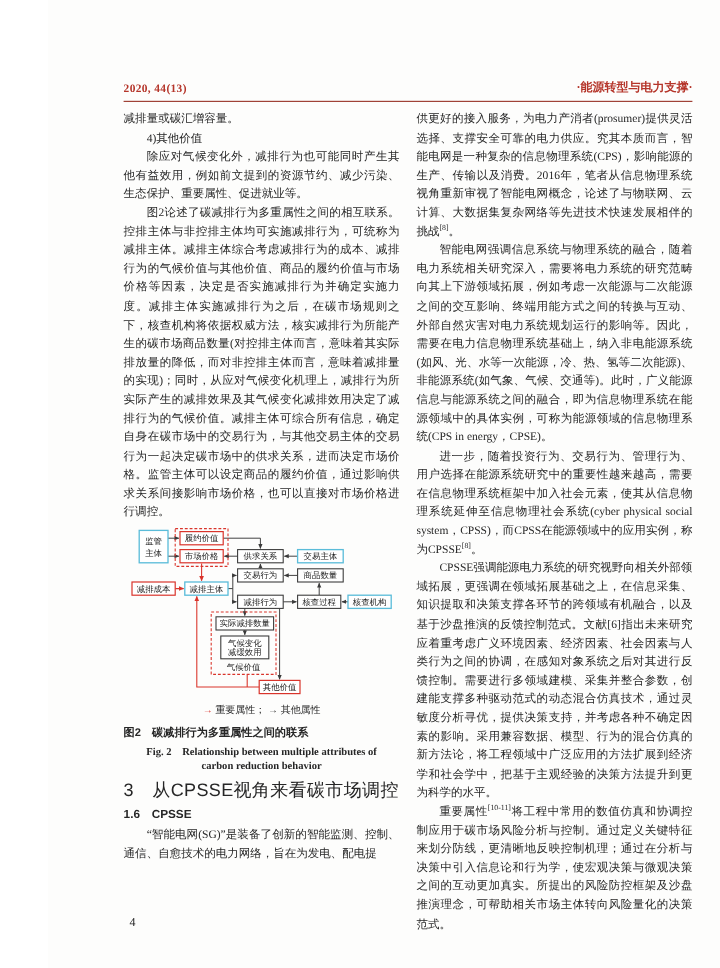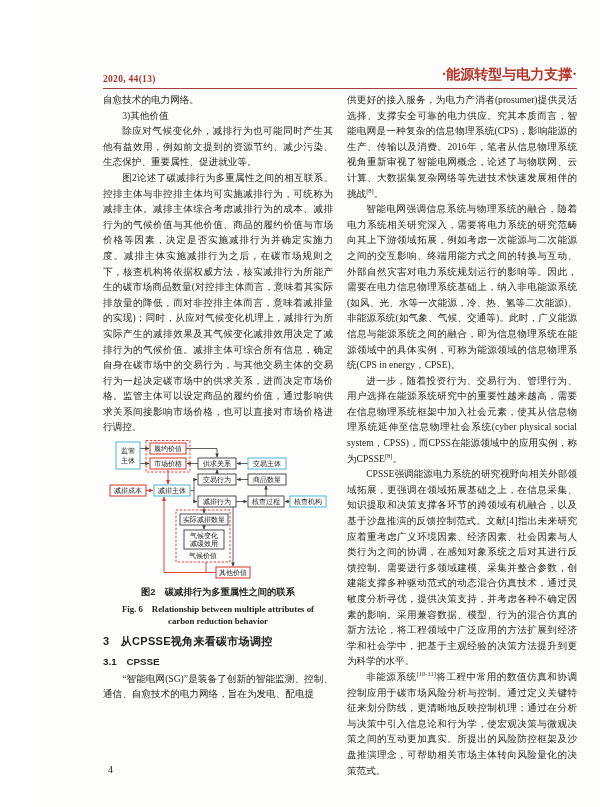--- a/index.html
+++ b/index.html
@@ -7,70 +7,70 @@
   .page {
     position:relative; width:600px; height:807px; background:#fdfdfc;
     font-family:"Liberation Serif", serif; color:#262626; overflow:hidden;margin-left:40px;
   }
   .header {
     position:absolute; top:66px; left:63px; width:474px;
     display:flex; justify-content:space-between; align-items:flex-end;
     padding-bottom:4px; border-bottom:1.2px solid #a04237;
   }
   .issue { color:#b5352a; font-size:9.5px; font-weight:bold; letter-spacing:.3px; }
-  .col-title { color:#b5352a; font-size:14px; font-weight:bold; }
+  .col-title { color:#b5352a; font-size:10px; font-weight:bold; }
   .col {
     position:absolute; top:92px; width:230px;
     font-size:9.6px; line-height:15.6px;
     text-align:justify; text-justify:inter-character;
   }
   .col-left  { left:63px; }
   .col-right { left:307px; }
   .col p { text-indent:2em; }
   .col p.no-indent { text-indent:0; }
   sup { font-size:6.5px; vertical-align:super; line-height:0; }
   h2.sec {
-    font-family:"Liberation Sans", sans-serif; font-weight:700;
-    font-size:11px; margin:7px 0 5px; letter-spacing:.3px;
+    font-family:"Liberation Sans", sans-serif; font-weight:400;
+    font-size:15px; margin:7px 0 5px; letter-spacing:.3px;
   }
   h4.subsec {
     font-family:"Liberation Sans", sans-serif; font-weight:700;
     font-size:9.8px; margin:2px 0 1px;
   }
   .fig { margin:5px 0 3px; }
   .fig svg { display:block; margin:0 auto; }
   .fig-legend {
     text-align:center; font-size:8.3px; margin-top:2px;
     font-family:"Liberation Sans", sans-serif;
   }
   .arrow-red { color:#d9342b; font-weight:bold; }
   .arrow-black { color:#3a3a3a; font-weight:bold; }
   .fig-cap-zh {
-    text-align:center; font-weight:700; font-size:9.3px; margin-top:3px;
+    font-weight:700; font-size:9.3px; margin-top:3px;
     font-family:"Liberation Sans", sans-serif;
   }
   .fig-cap-en {
     text-align:center; font-weight:700; font-size:8.8px; line-height:12px;
     margin:2px 8px 0; font-family:"Liberation Serif", serif;
   }
   .page-num { position:absolute; left:68px; bottom:32px; font-size:10px; }
 </style>
 </head>
 <body>
 
 <div class="page">
 
   <div class="header">
     <span class="issue">2020, 44(13)</span>
     <span class="col-title">·能源转型与电力支撑·</span>
   </div>
 
   <div class="col col-left">
-    <p class="no-indent">自愈技术的电力网络。</p>
-    <p>3)其他价值</p>
+    <p class="no-indent">减排量或碳汇增容量。</p>
+    <p>4)其他价值</p>
     <p>除应对气候变化外，减排行为也可能同时产生其他有益效用，例如前文提到的资源节约、减少污染、生态保护、重要属性、促进就业等。</p>
     <p>图2论述了碳减排行为多重属性之间的相互联系。控排主体与非控排主体均可实施减排行为，可统称为减排主体。减排主体综合考虑减排行为的成本、减排行为的气候价值与其他价值、商品的履约价值与市场价格等因素，决定是否实施减排行为并确定实施力度。减排主体实施减排行为之后，在碳市场规则之下，核查机构将依据权威方法，核实减排行为所能产生的碳市场商品数量(对控排主体而言，意味着其实际排放量的降低，而对非控排主体而言，意味着减排量的实现)；同时，从应对气候变化机理上，减排行为所实际产生的减排效果及其气候变化减排效用决定了减排行为的气候价值。减排主体可综合所有信息，确定自身在碳市场中的交易行为，与其他交易主体的交易行为一起决定碳市场中的供求关系，进而决定市场价格。监管主体可以设定商品的履约价值，通过影响供求关系间接影响市场价格，也可以直接对市场价格进行调控。</p>
 
     <div class="fig">
       <svg width="220" height="142" viewBox="0 0 220 142" xmlns="http://www.w3.org/2000/svg">
         <defs>
           <marker id="ab" markerWidth="6" markerHeight="6" refX="4.5" refY="2.5" orient="auto">
             <path d="M0,0.3 L5,2.5 L0,4.7 Z" fill="#3a3a3a"></path>
           </marker>
           <marker id="ar" markerWidth="6" markerHeight="6" refX="4.5" refY="2.5" orient="auto">
@@ -166,31 +166,37 @@
             <text x="96" y="106">减缓效用</text>
           </g>
           <text x="95" y="118">气候价值</text>
           <g>
             <rect x="108" y="127" width="34" height="11" fill="#ffffff" stroke="#d9342b" stroke-width="1"></rect>
             <text x="125" y="135">其他价值</text>
           </g>
         </g>
       </svg>
 
+      <div class="fig-legend">
+        <span class="arrow-red">→</span>
+        <span>重要属性；</span>
+        <span class="arrow-black">→</span>
+        <span>其他属性</span>
+      </div>
       <div class="fig-cap-zh">图2　碳减排行为多重属性之间的联系</div>
-      <div class="fig-cap-en">Fig. 6　Relationship between multiple attributes of carbon reduction behavior</div>
+      <div class="fig-cap-en">Fig. 2　Relationship between multiple attributes of carbon reduction behavior</div>
     </div>
 
     <h2 class="sec">3　从CPSSE视角来看碳市场调控</h2>
-    <h4 class="subsec">3.1　CPSSE</h4>
+    <h4 class="subsec">1.6　CPSSE</h4>
     <p><span>“智能电网(SG)”是装备了创新的智能监测、控制、通信、自愈技术的电力网络，旨在为发电、配电提</span></p>
   </div>
 
   <div class="col col-right">
     <p class="no-indent"><span>供更好的接入服务，为电力产消者(prosumer)提供灵活选择、支撑安全可靠的电力供应。究其本质而言，智能电网是一种复杂的信息物理系统(CPS)，影响能源的生产、传输以及消费。2016年，笔者从信息物理系统视角重新审视了智能电网概念，论述了与物联网、云计算、大数据集复杂网络等先进技术快速发展相伴的挑战</span><sup>[8]</sup><span>。</span></p>
     <p>智能电网强调信息系统与物理系统的融合，随着电力系统相关研究深入，需要将电力系统的研究范畴向其上下游领域拓展，例如考虑一次能源与二次能源之间的交互影响、终端用能方式之间的转换与互动、外部自然灾害对电力系统规划运行的影响等。因此，需要在电力信息物理系统基础上，纳入非电能源系统(如风、光、水等一次能源，冷、热、氢等二次能源)、非能源系统(如气象、气候、交通等)。此时，广义能源信息与能源系统之间的融合，即为信息物理系统在能源领域中的具体实例，可称为能源领域的信息物理系统(CPS in energy，CPSE)。</p>
     <p><span>进一步，随着投资行为、交易行为、管理行为、用户选择在能源系统研究中的重要性越来越高，需要在信息物理系统框架中加入社会元素，使其从信息物理系统延伸至信息物理社会系统(cyber physical social system，CPSS)，而CPSS在能源领域中的应用实例，称为CPSSE</span><sup>[8]</sup><span>。</span></p>
-    <p>CPSSE强调能源电力系统的研究视野向相关外部领域拓展，更强调在领域拓展基础之上，在信息采集、知识提取和决策支撑各环节的跨领域有机融合，以及基于沙盘推演的反馈控制范式。文献[4]指出未来研究应着重考虑广义环境因素、经济因素、社会因素与人类行为之间的协调，在感知对象系统之后对其进行反馈控制。需要进行多领域建模、采集并整合参数，创建能支撑多种驱动范式的动态混合仿真技术，通过灵敏度分析寻优，提供决策支持，并考虑各种不确定因素的影响。采用兼容数据、模型、行为的混合仿真的新方法论，将工程领域中广泛应用的方法扩展到经济学和社会学中，把基于主观经验的决策方法提升到更为科学的水平。</p>
-    <p><span>非能源系统</span><sup>[10-11]</sup><span>将工程中常用的数值仿真和协调控制应用于碳市场风险分析与控制。通过定义关键特征来划分防线，更清晰地反映控制机理；通过在分析与决策中引入信息论和行为学，使宏观决策与微观决策之间的互动更加真实。所提出的风险防控框架及沙盘推演理念，可帮助相关市场主体转向风险量化的决策范式。</span></p>
+    <p>CPSSE强调能源电力系统的研究视野向相关外部领域拓展，更强调在领域拓展基础之上，在信息采集、知识提取和决策支撑各环节的跨领域有机融合，以及基于沙盘推演的反馈控制范式。文献[6]指出未来研究应着重考虑广义环境因素、经济因素、社会因素与人类行为之间的协调，在感知对象系统之后对其进行反馈控制。需要进行多领域建模、采集并整合参数，创建能支撑多种驱动范式的动态混合仿真技术，通过灵敏度分析寻优，提供决策支持，并考虑各种不确定因素的影响。采用兼容数据、模型、行为的混合仿真的新方法论，将工程领域中广泛应用的方法扩展到经济学和社会学中，把基于主观经验的决策方法提升到更为科学的水平。</p>
+    <p><span>重要属性</span><sup>[10-11]</sup><span>将工程中常用的数值仿真和协调控制应用于碳市场风险分析与控制。通过定义关键特征来划分防线，更清晰地反映控制机理；通过在分析与决策中引入信息论和行为学，使宏观决策与微观决策之间的互动更加真实。所提出的风险防控框架及沙盘推演理念，可帮助相关市场主体转向风险量化的决策范式。</span></p>
   </div>
 
   <div class="page-num">4</div>
 </div>
 
 </body></html>

